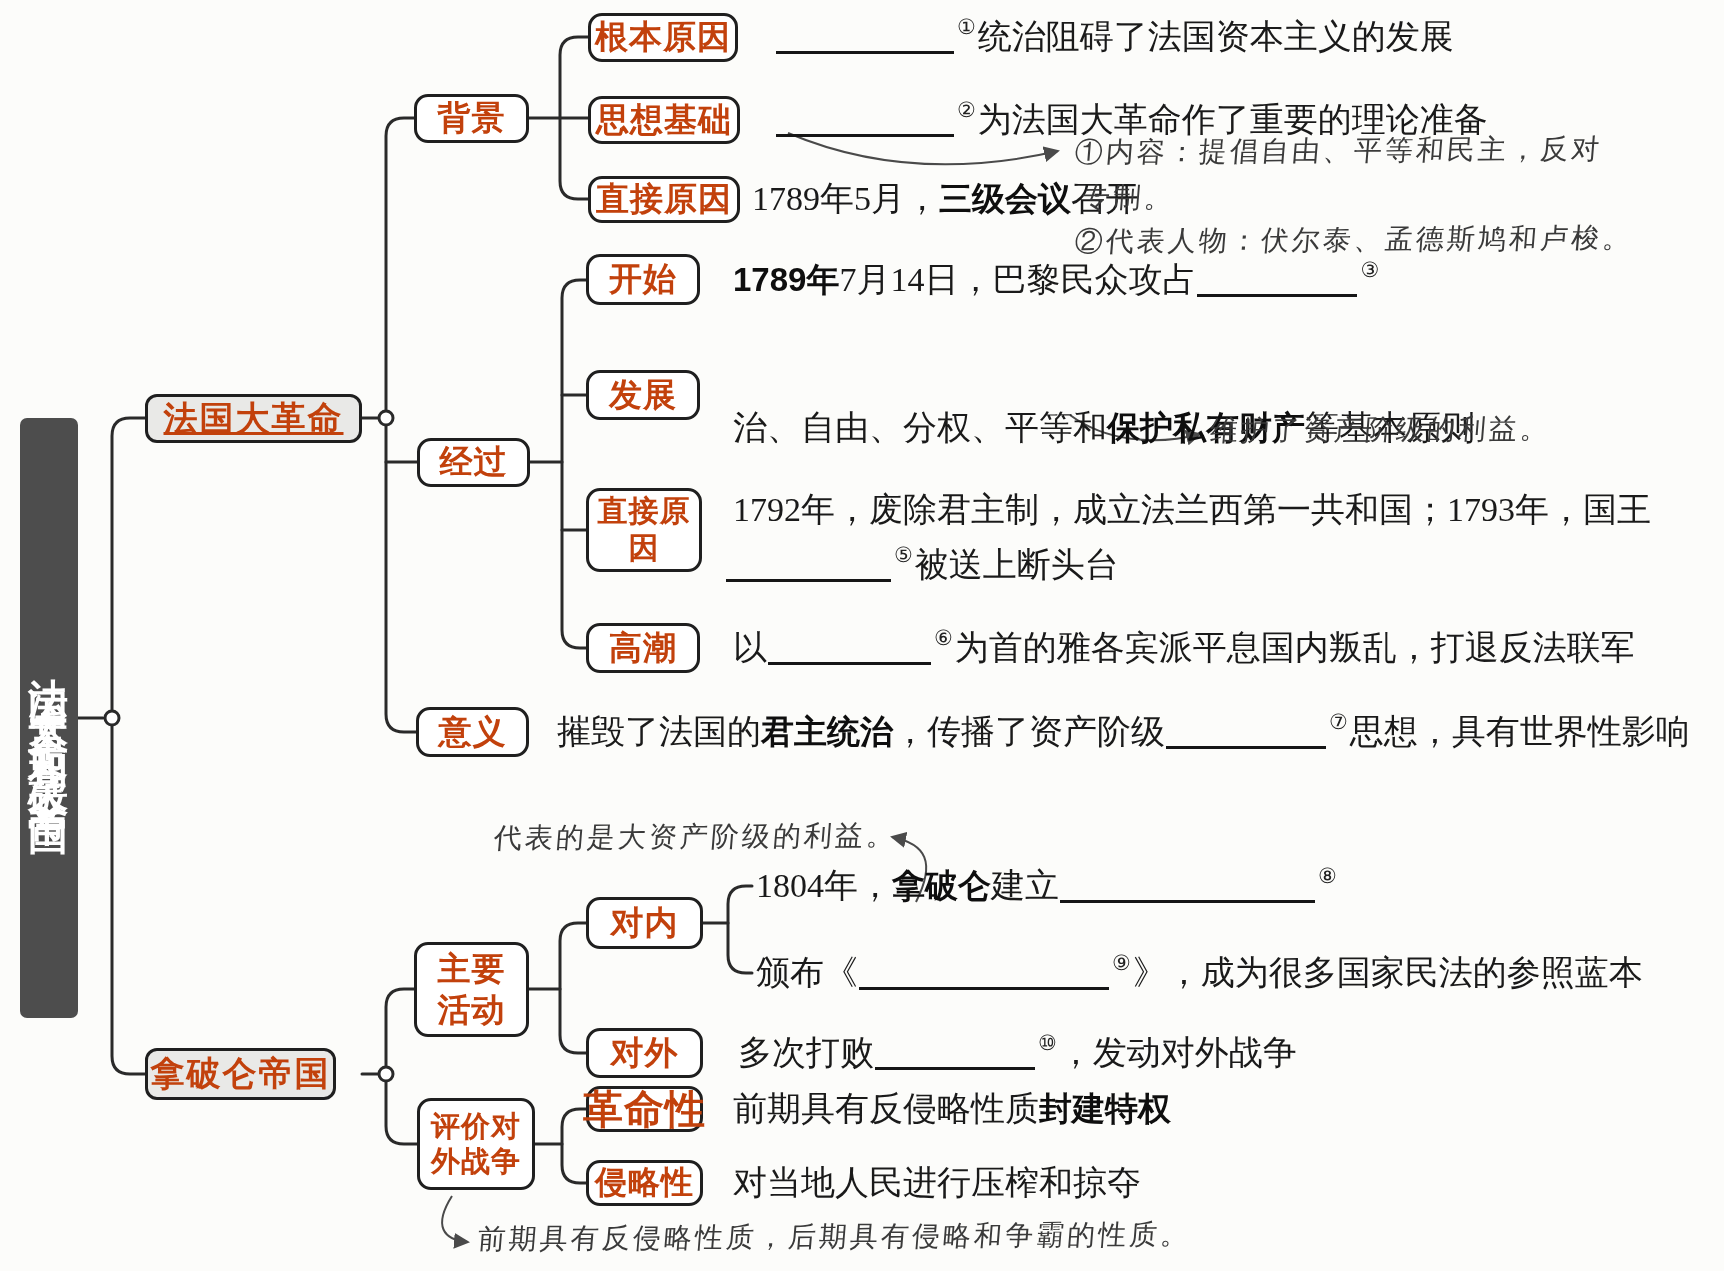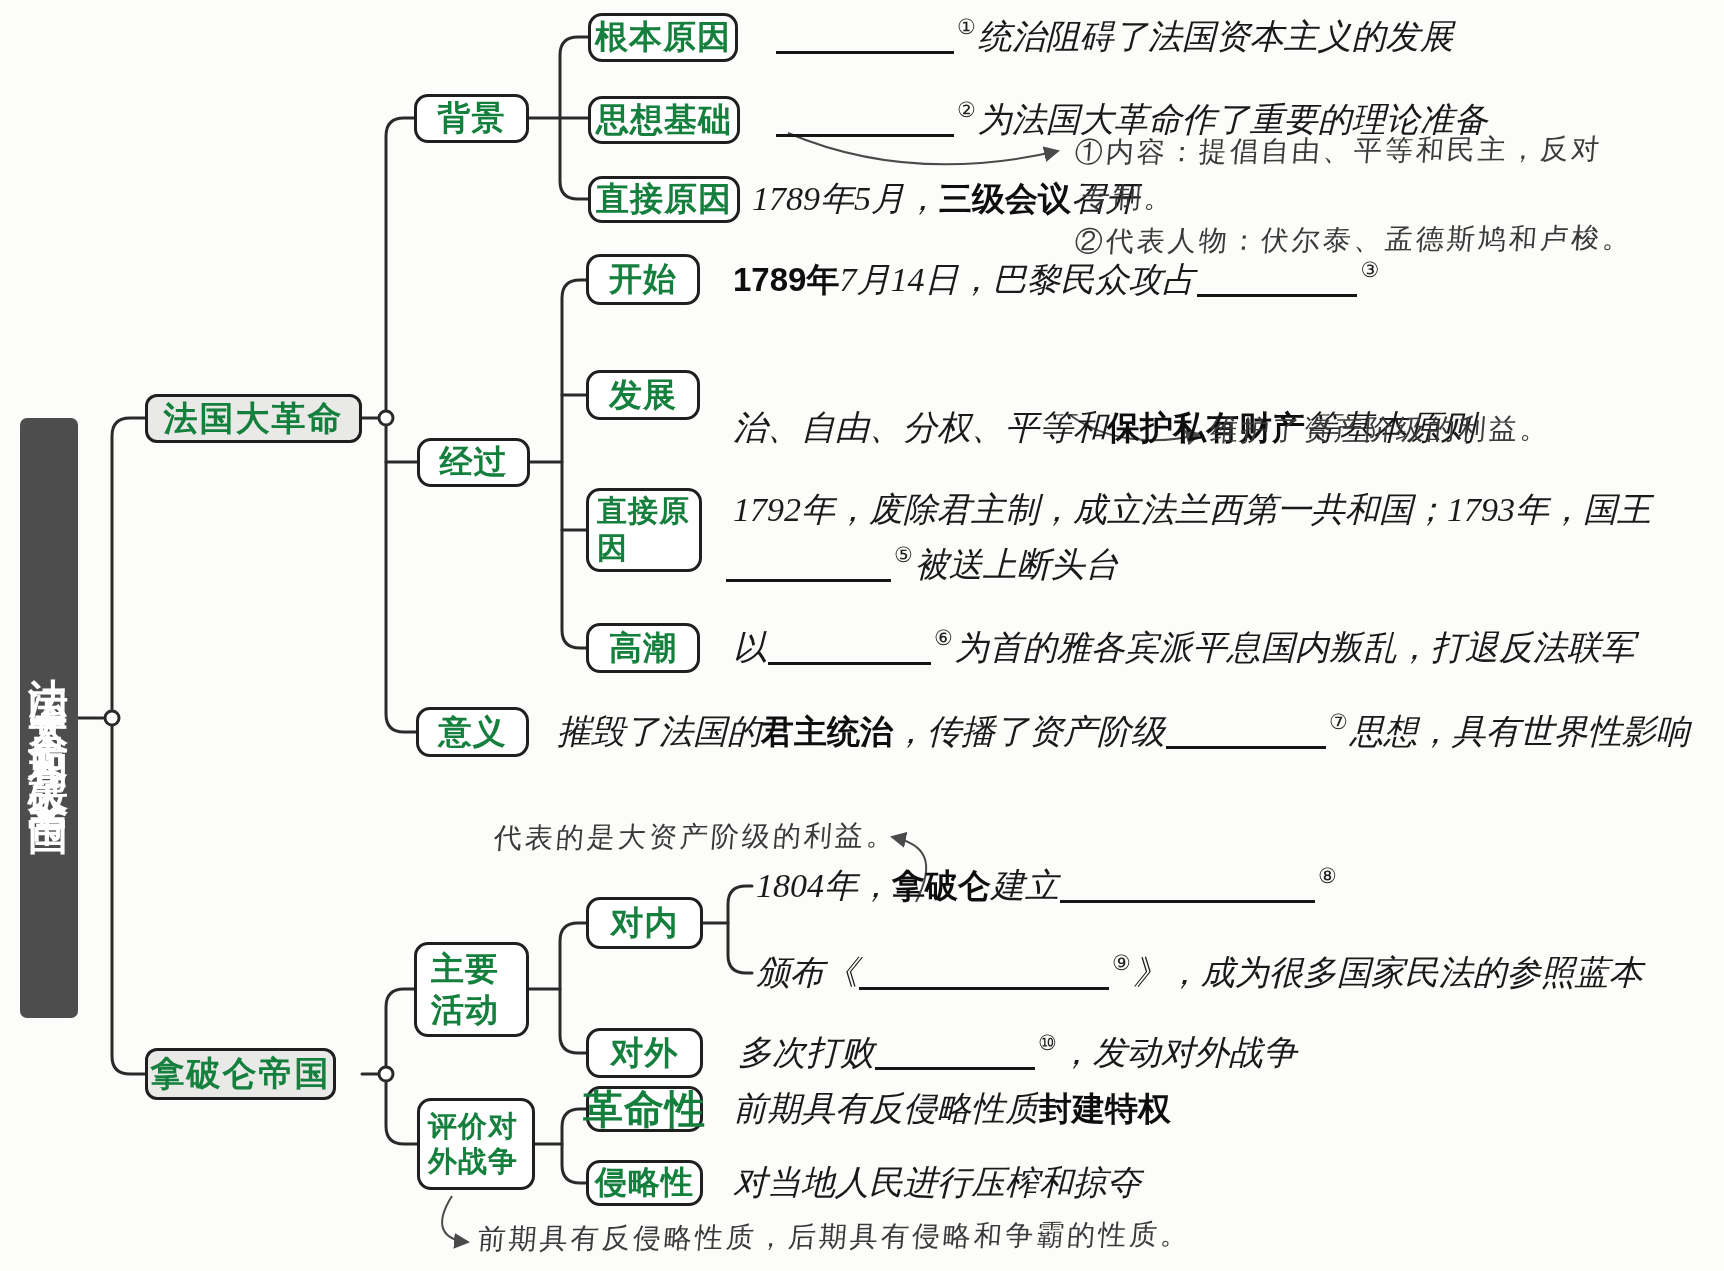--- a/index.html
+++ b/index.html
@@ -8,40 +8,40 @@
     background:#fcfcfa; overflow:hidden;
     font-family:"Liberation Sans","DejaVu Sans",sans-serif;
     color:#1c1c1c;
   }
   svg.wires { position:absolute; left:0; top:0; width:1724px; height:1271px; }
 
   
   .node {
     position:absolute; box-sizing:border-box;
     border:3px solid #1f1f1f; border-radius:14px; background:#ffffff;
-    display:flex; align-items:center; justify-content:center; 
+    display:flex; align-items:center; justify-content:center; text-align:center;
     font-weight:bold; font-size:33px; line-height:1.22; letter-spacing:1px;
-    color:#15803d;
+    color:#c2410c;
   }
   .nw { white-space:nowrap; }
   .root-node { background:#e9e9e7; font-size:34px; letter-spacing:2px; border-radius:12px; }
   .title-box {
     position:absolute; box-sizing:border-box; background:#4d4d4d; color:#ffffff;
     border-radius:7px; writing-mode:vertical-rl; text-orientation:upright;
     font-weight:bold; font-size:40px; letter-spacing:14px;
     display:flex; align-items:center; justify-content:center; padding-top:10px;
   }
 
   
   .cline {
     position:absolute; white-space:nowrap;
     font-family:"Liberation Serif","DejaVu Serif",serif;
     font-size:34px; line-height:46px; color:#1a1a1a;
   }
-  .cline .sg-t { font-family:inherit;font-style:italic; }
+  .cline .sg-t { font-family:inherit; }
   .cline .sg-b {
     font-family:"Liberation Sans","DejaVu Sans",sans-serif;
     font-weight:bold; font-size:33px; color:#0e0e0e;
   }
   .cline .sg-u {
     display:inline-block; height:30px; border-bottom:3px solid #161616;
     transform:translateY(6px); margin:0 1px;
   }
   .cline .sg-s {
     position:relative; top:-14px; font-size:21px; margin:0 2px; color:#222;
@@ -103,21 +103,21 @@
       </marker>
     </defs>
     <path d="M 788 133 C 880 172, 975 170, 1058 151" marker-end="url(#ah)"></path>
     <path d="M 1070 415 C 1105 441, 1155 446, 1200 434" marker-end="url(#ah)"></path>
     <path d="M 916 902 C 936 862, 926 844, 892 837" marker-end="url(#ah)"></path>
     <path d="M 452 1196 C 433 1226, 443 1240, 468 1242" marker-end="url(#ah)"></path>
   </svg>
 
   <div class="title-box" style="left:20px; top:418px; width:58px; height:600px;">法国大革命和拿破仑帝国</div>
 
-  <div class="node root-node nw" style="left:145px; top:394px; width:217px; height:49px;">法国大革命</div>
+  <div class="node root-node nw" style="left:145px; top:394px; width:217px; height:49px;text-decoration:underline;">法国大革命</div>
   <div class="node root-node nw" style="left:145px; top:1048px; width:191px; height:52px;">拿破仑帝国</div>
 
   <div class="node nw" style="left:414px; top:94px;  width:115px; height:49px;">背景</div>
   <div class="node nw" style="left:417px; top:438px; width:113px; height:49px;">经过</div>
   <div class="node nw" style="left:416px; top:707px; width:113px; height:50px;">意义</div>
 
   <div class="node nw" style="left:588px; top:13px;  width:150px; height:49px;">根本原因</div>
   <div class="node nw" style="left:588px; top:96px;  width:152px; height:48px;">思想基础</div>
   <div class="node nw" style="left:588px; top:176px; width:152px; height:47px;">直接原因</div>
 

